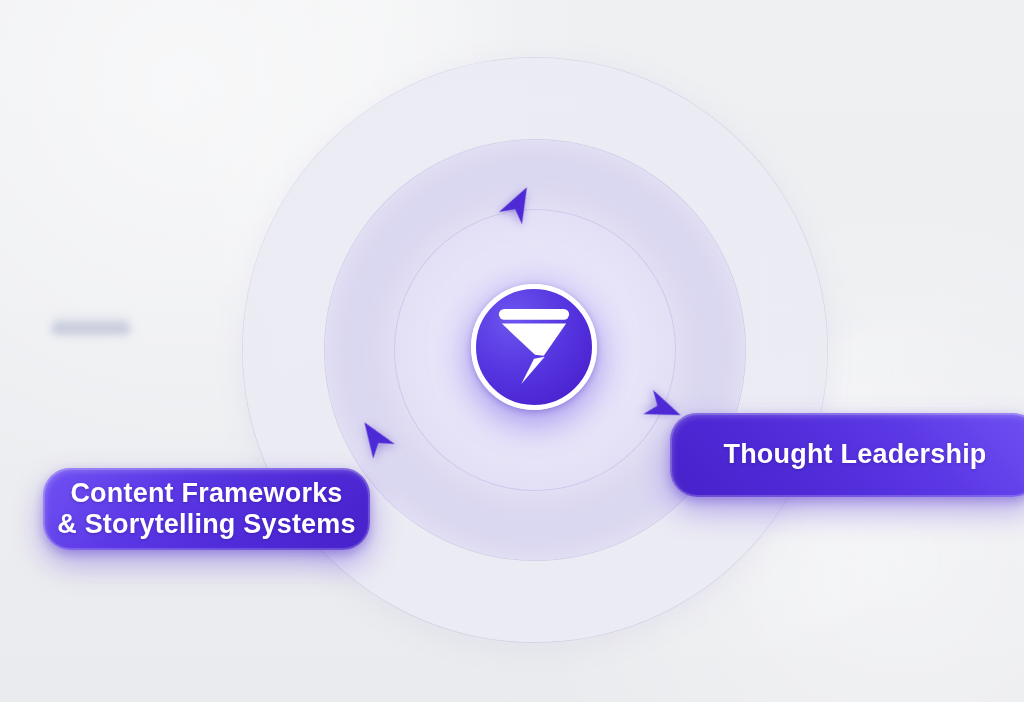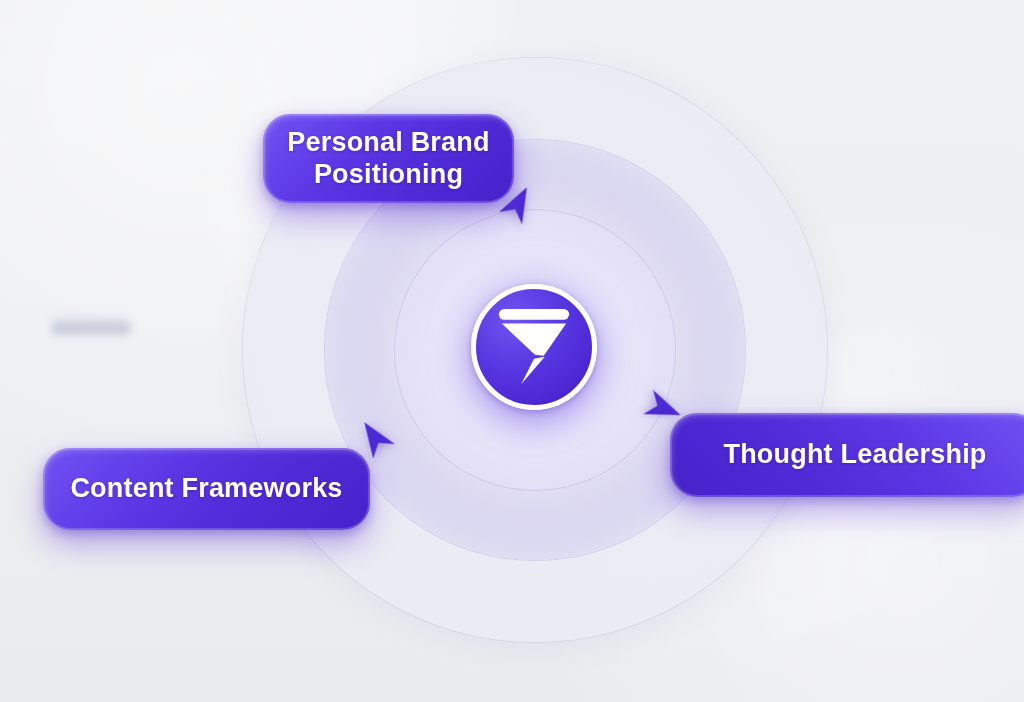--- a/index.html
+++ b/index.html
@@ -80,21 +80,21 @@
     background: linear-gradient(135deg, #7152f4 0%, #5a36e4 38%, #4e29d6 70%, #4722ca 100%);
     box-shadow:
       0 14px 30px rgba(86, 50, 215, 0.38),
       0 4px 10px rgba(70, 38, 190, 0.30),
       inset 0 0 0 2px rgba(255,255,255,0.18),
       inset 2px 3px 6px rgba(255,255,255,0.22);
     text-shadow: 0 1px 3px rgba(40, 15, 120, 0.35);
     letter-spacing: 0.2px;
   }
   .node-top   { left: 263px; top: 114px; width: 251px; height: 89px; }
-  .node-left  { left: 43px;  top: 448px; width: 327px; height: 82px; }
+  .node-left  { left: 43px;  top: 468px; width: 327px; height: 82px; }
   .node-right {
     left: 670px; top: 413px; width: 370px; height: 84px;
     background: linear-gradient(225deg, #7152f4 0%, #5a36e4 38%, #4e29d6 70%, #4722ca 100%);
   }
 
   
   .badge {
     position: absolute;
     left: 471px; top: 284px;
     width: 116px; height: 116px;
@@ -138,27 +138,24 @@
   <svg class="arrow arrow-top" viewBox="0 0 44 44">
     <polygon points="22,3 35,38 22,28 9,38" fill="#4e2ad6"></polygon>
   </svg>
   <svg class="arrow arrow-right" viewBox="0 0 44 44">
     <polygon points="22,3 35,38 22,28 9,38" fill="#4e2ad6"></polygon>
   </svg>
   <svg class="arrow arrow-left" viewBox="0 0 44 44">
     <polygon points="22,3 35,38 22,28 9,38" fill="#4e2ad6"></polygon>
   </svg>
 
-  <div class="node node-top">
-    <span>Personal Brand</span>
-    <span>Positioning</span>
-  </div>
 
   <div class="node node-left">
     <span>Content Frameworks</span>
+    <span>&amp; Storytelling Systems</span>
   </div>
 
   <div class="node node-right">
     <span>Thought Leadership</span>
   </div>
 
   <div class="badge">
     <svg width="78" height="82" viewBox="0 0 80 84">
       <rect x="4" y="3" width="72" height="11" rx="5.5" fill="#ffffff"></rect>
       <polygon points="7,18 73,18 50,51 41,50" fill="#ffffff"></polygon>

